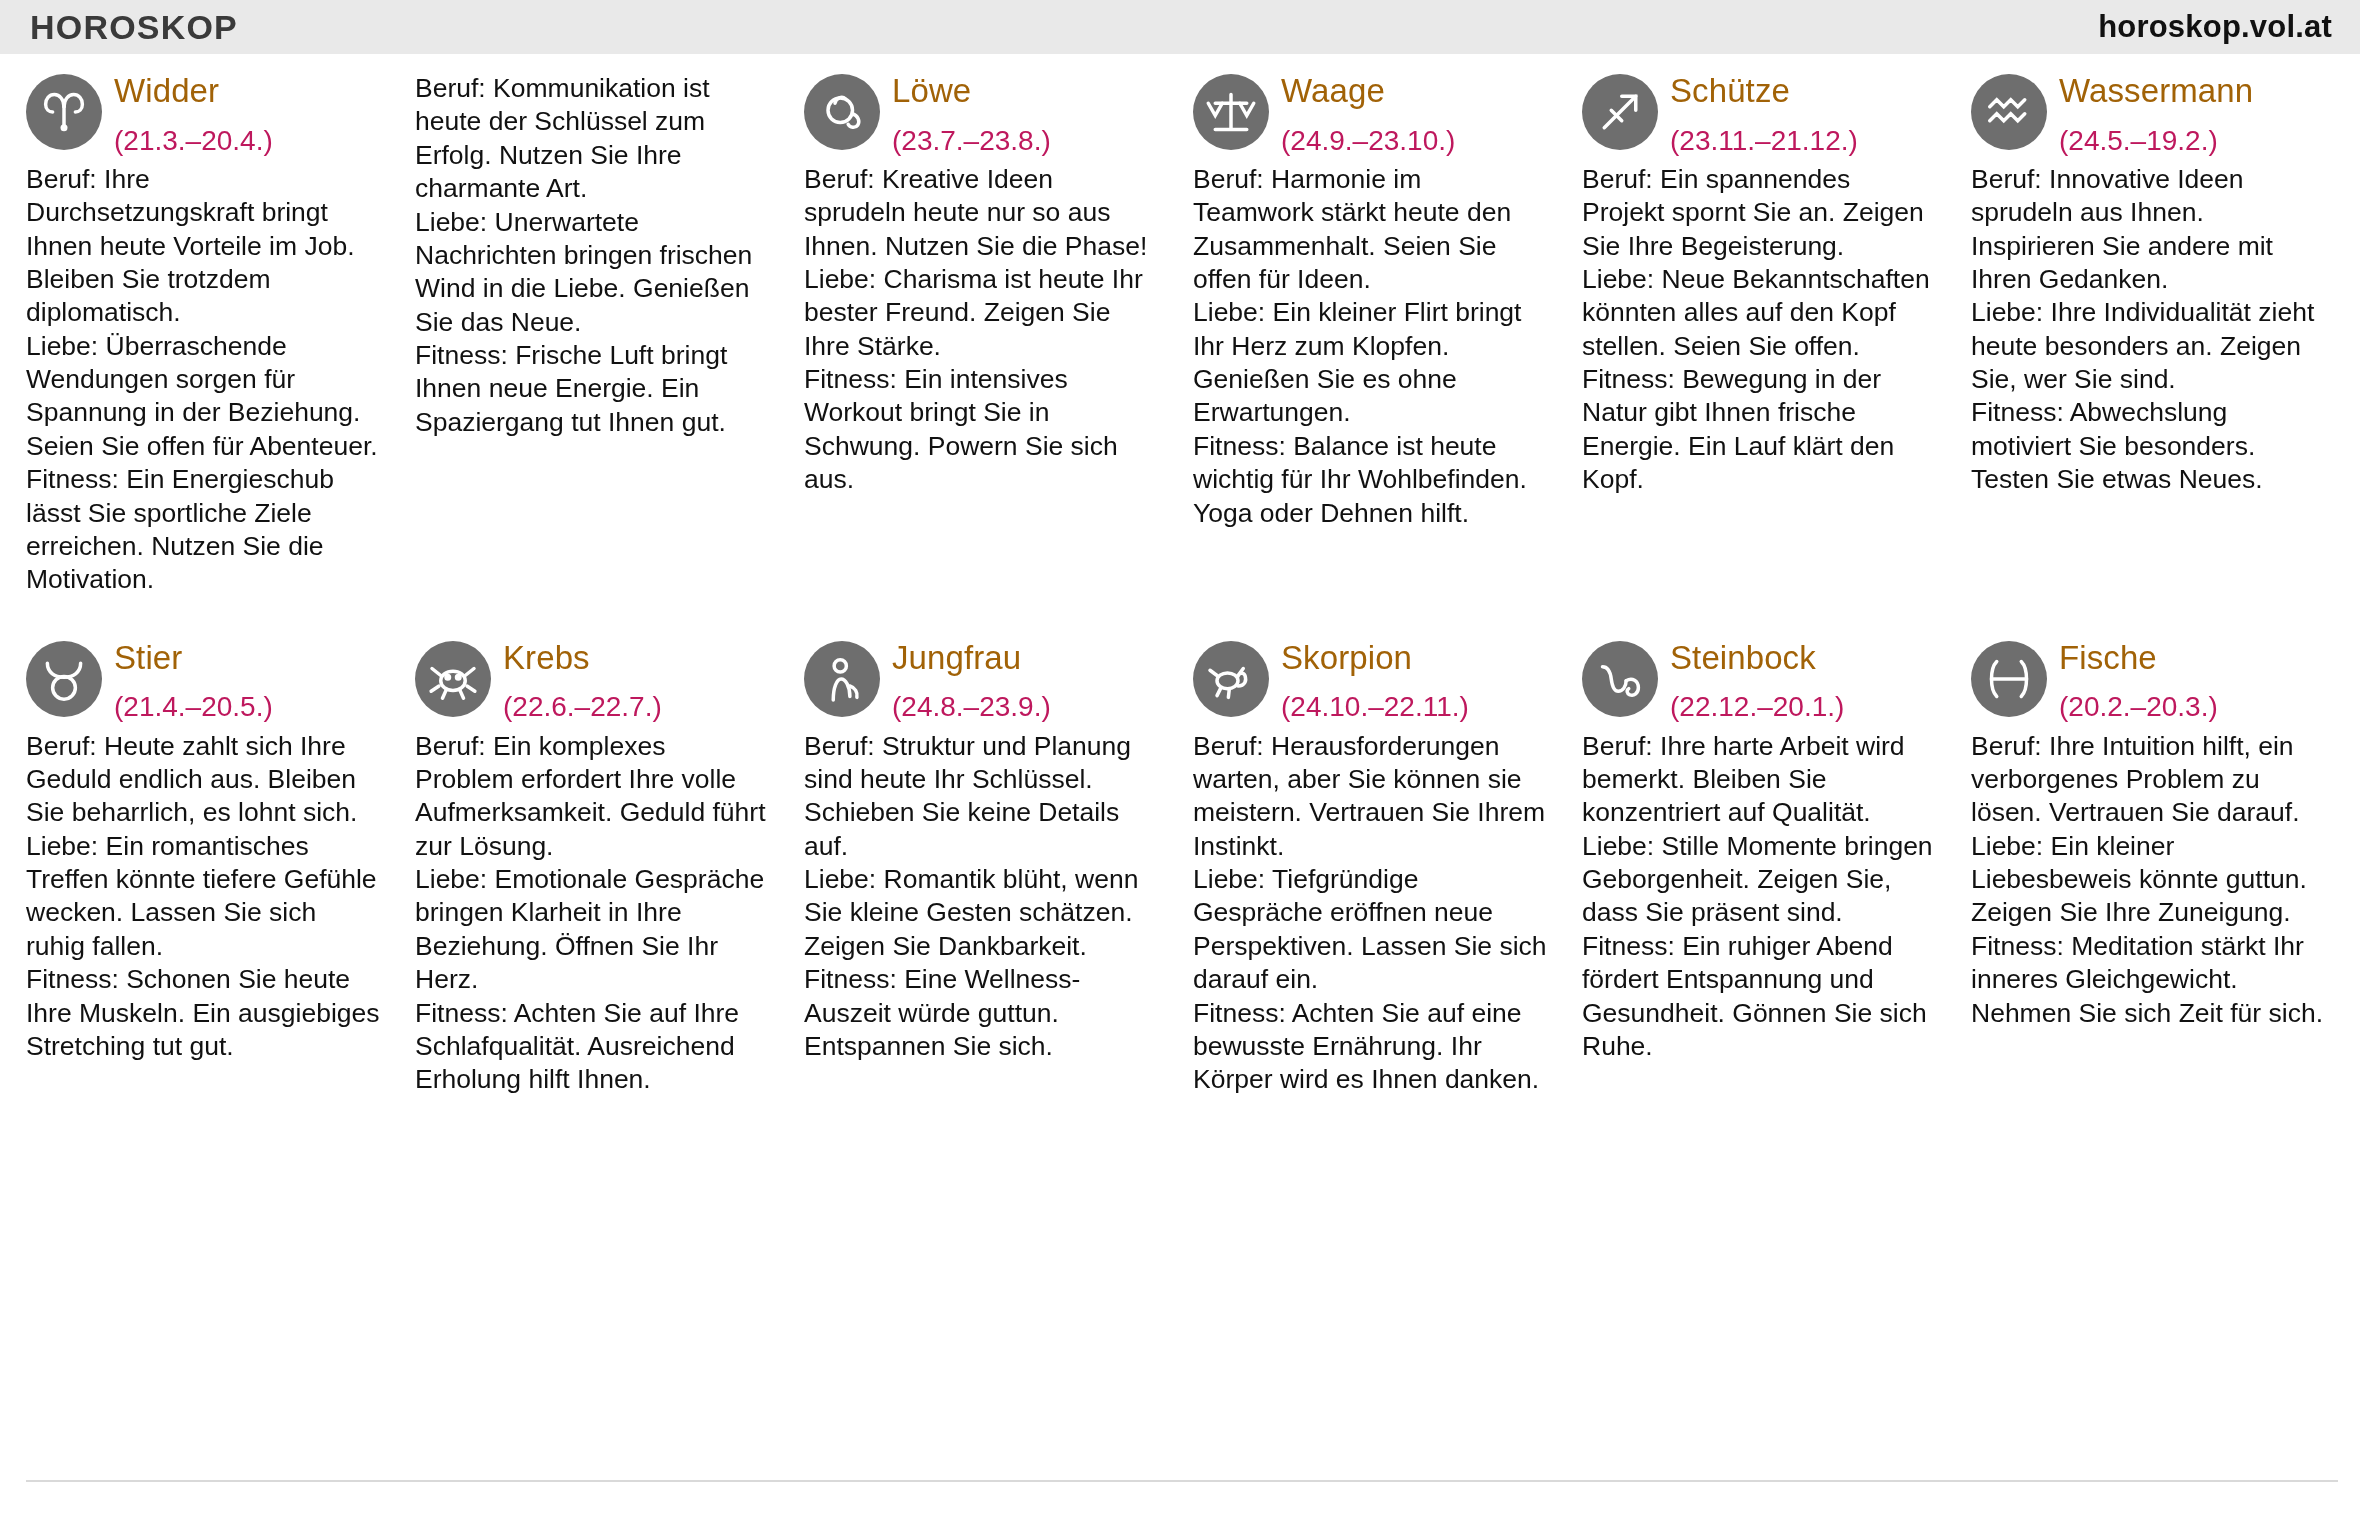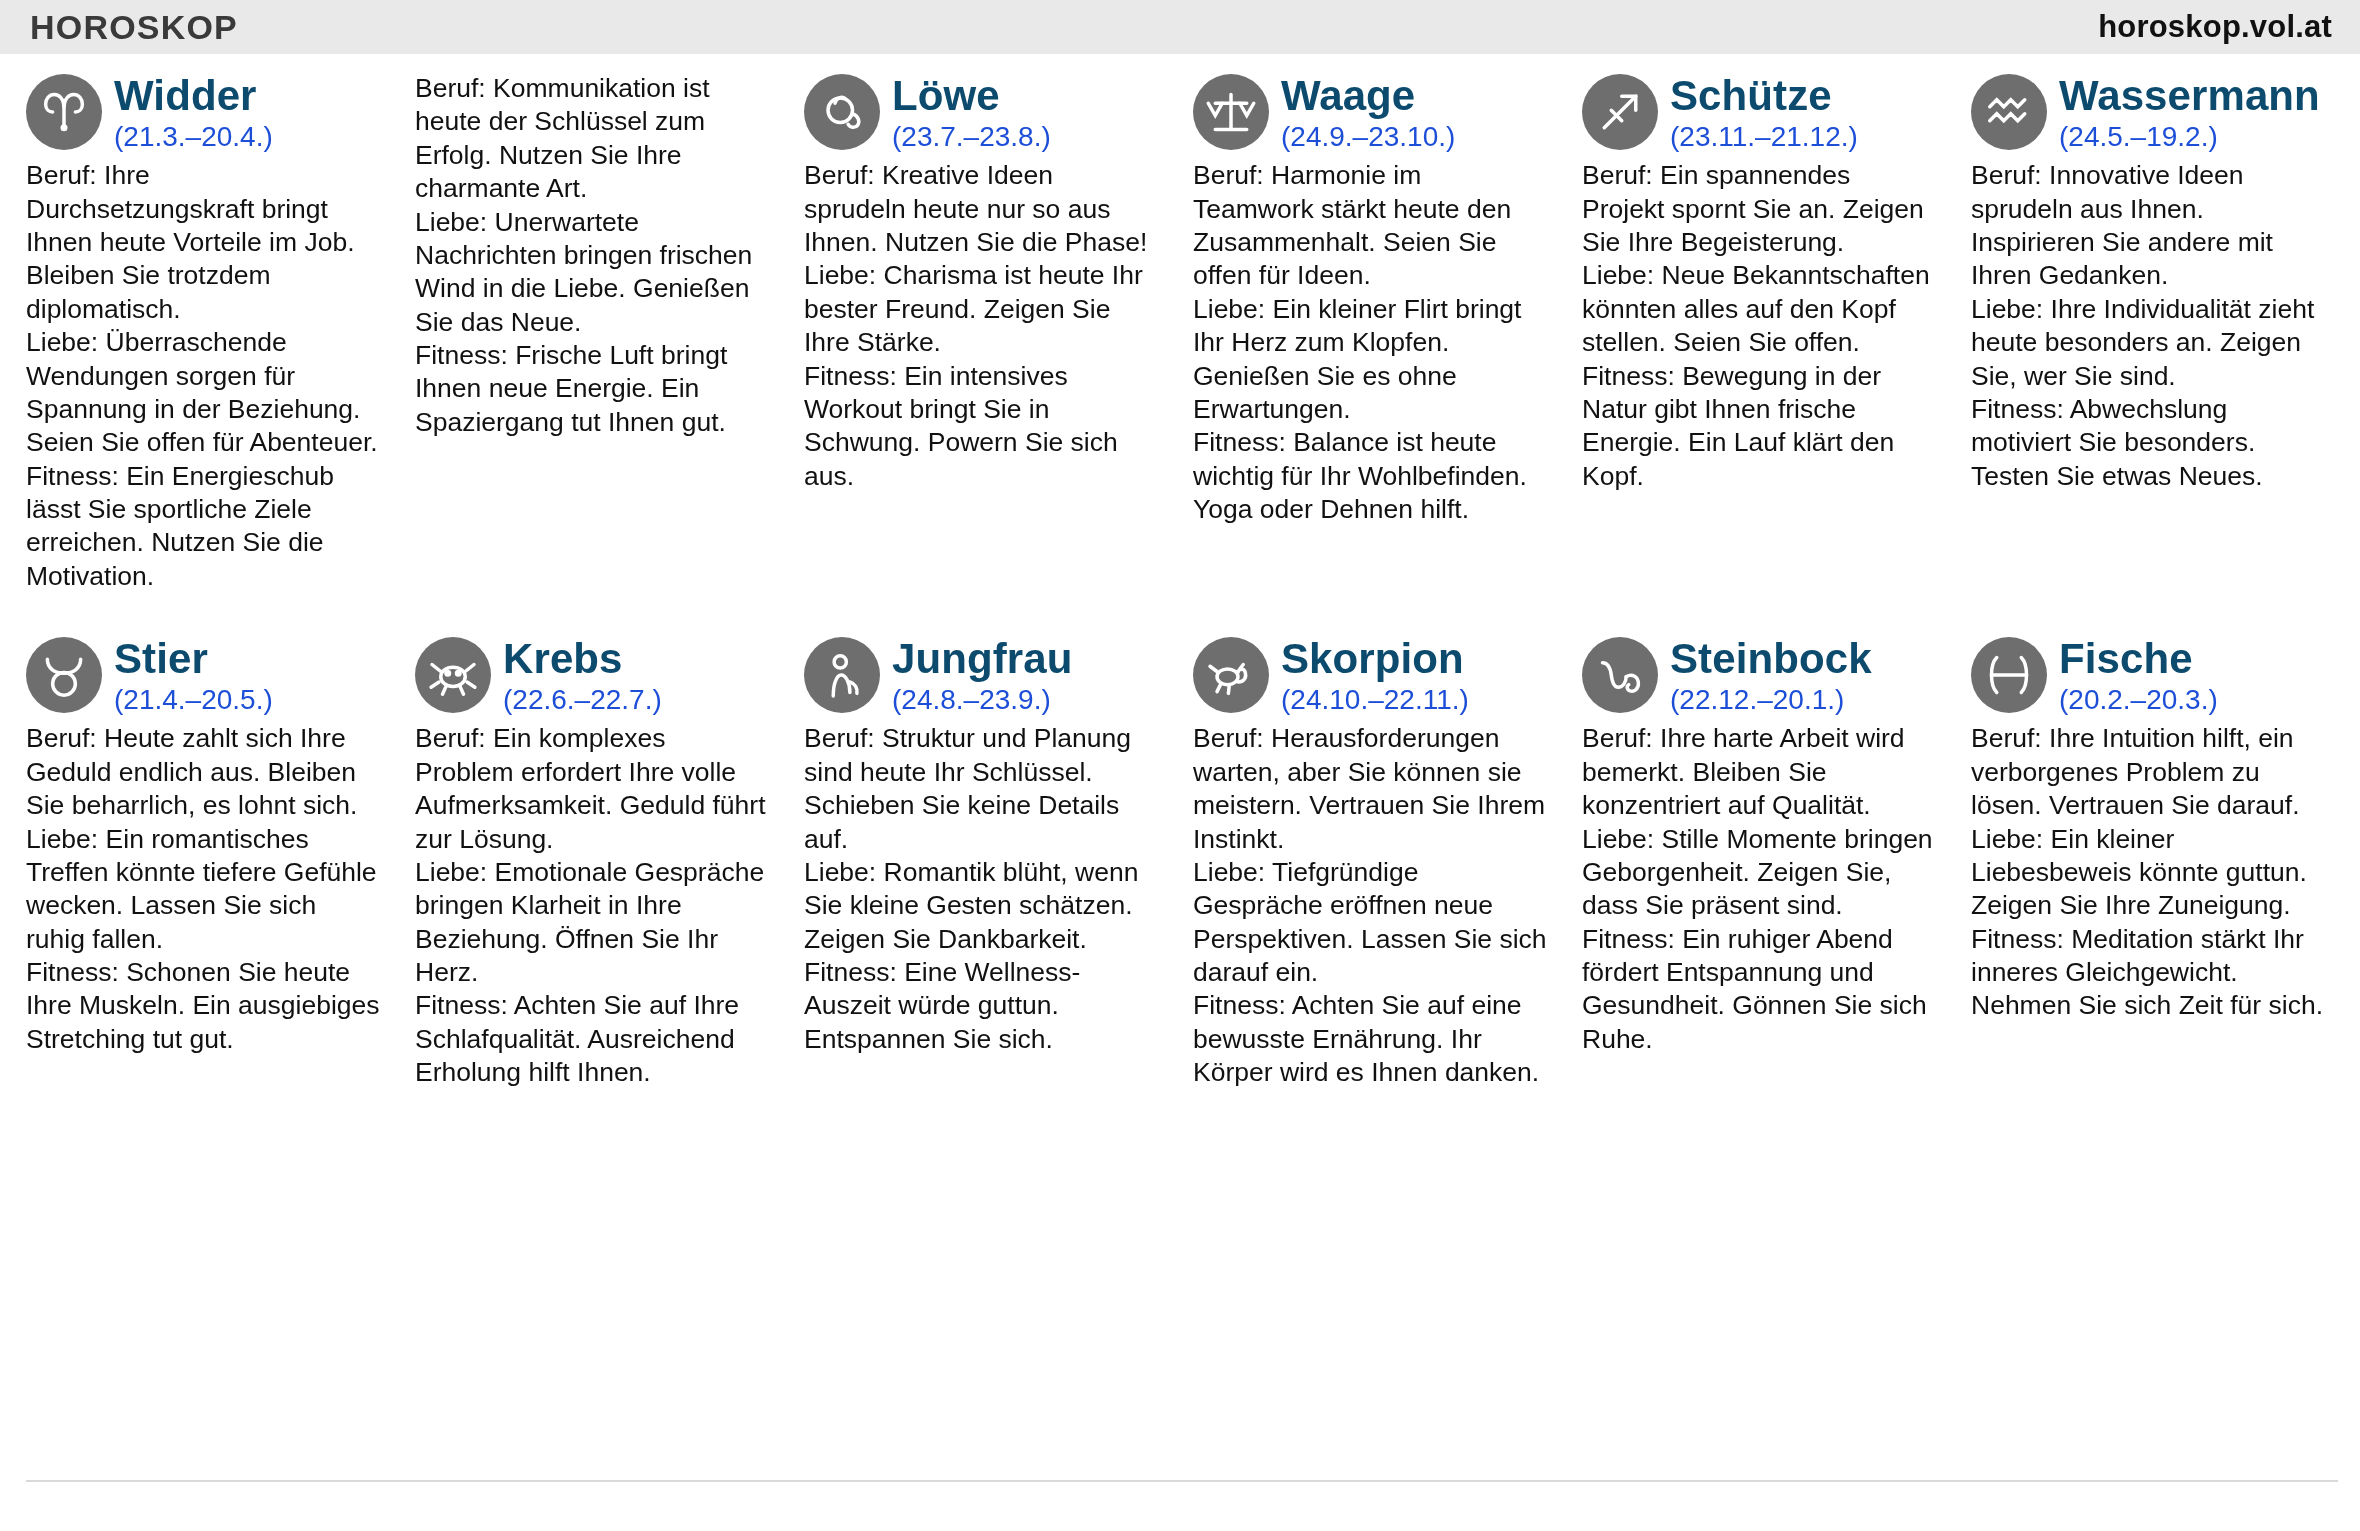--- a/index.html
+++ b/index.html
@@ -74,31 +74,31 @@
     align-items: center;
     justify-content: center;
     margin-top: 2px;
   }
   .badge svg { display: block; }
   .head-text {
     margin-left: 12px;
     padding-top: 2px;
   }
   .sign-name {
-    font-size: 42px;
-    font-weight: bold;
+    font-size: 33px;
+    font-weight: normal;
     line-height: 1.05;
-    color: #0c4a6e;
+    color: #a16207;
     letter-spacing: 0.1px;
   }
   .sign-dates {
     font-size: 28px;
     line-height: 1.15;
-    color: #1d4ed8;
-    margin-top: 3px;
+    color: #be185d;
+    margin-top: 16px;
   }
   .body-text {
     font-size: 26.5px;
     line-height: 1.26;
     color: #111;
     text-align: left;
     hyphens: auto;
   }
   .body-text p {
     margin: 0;

